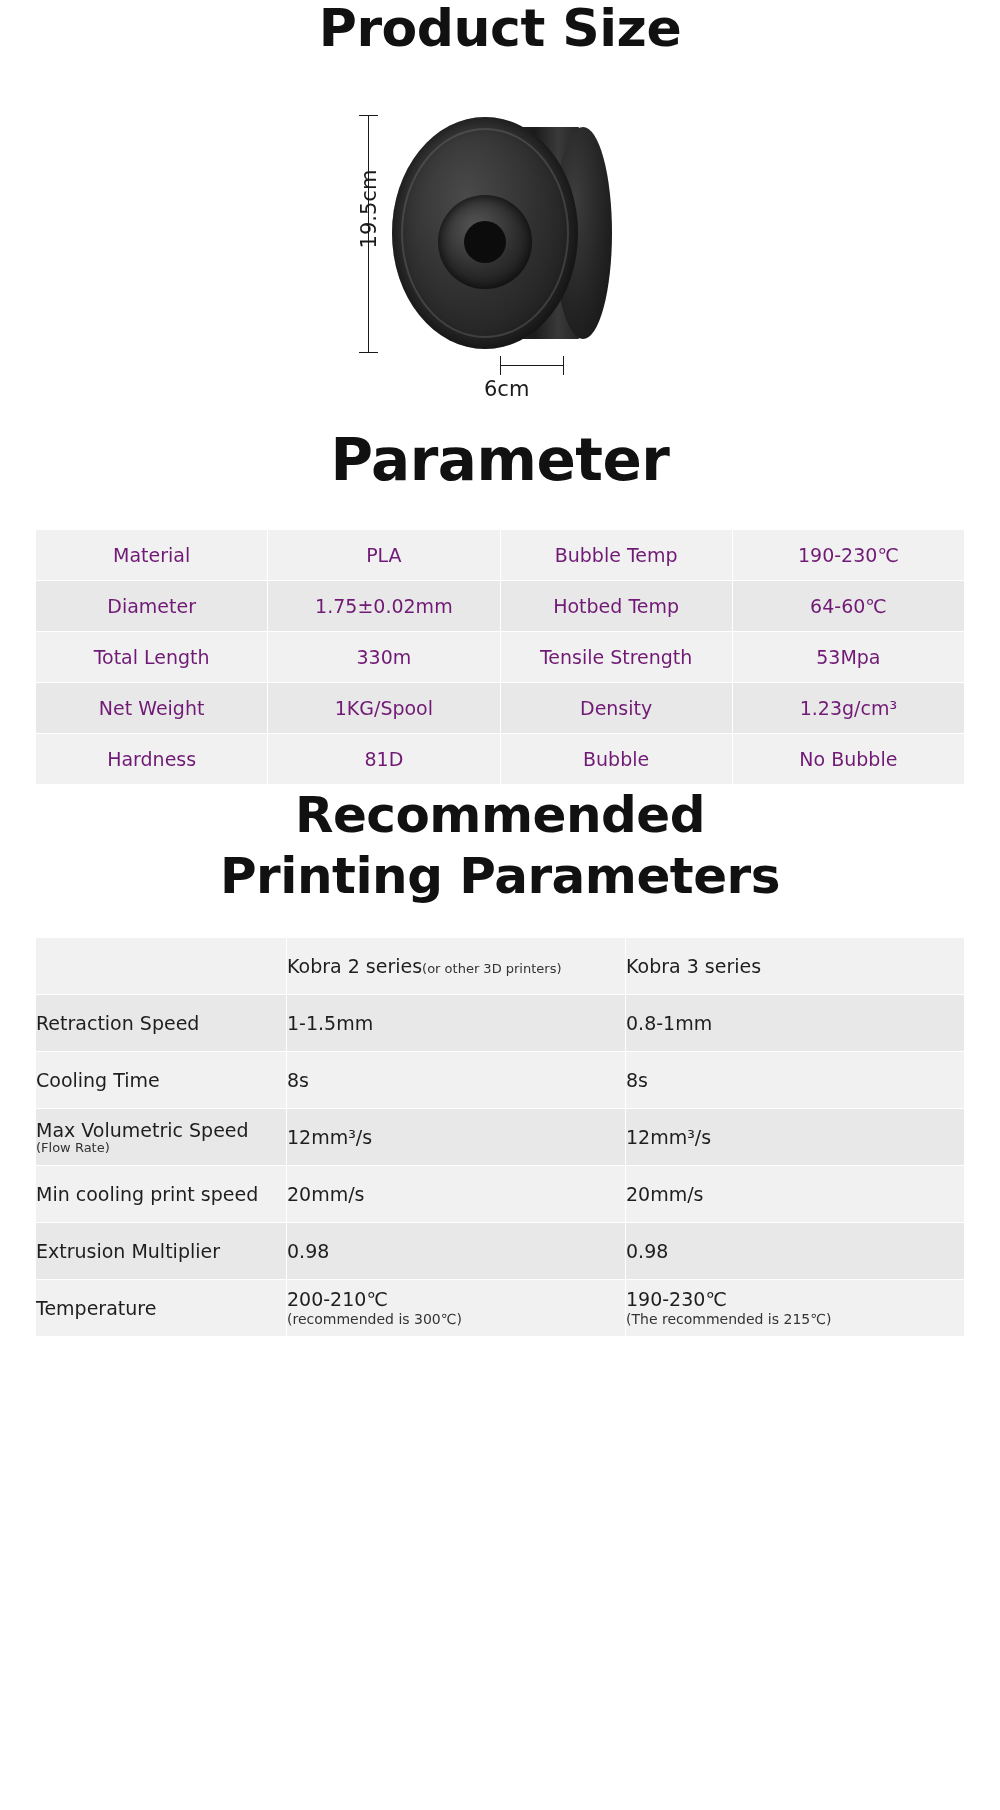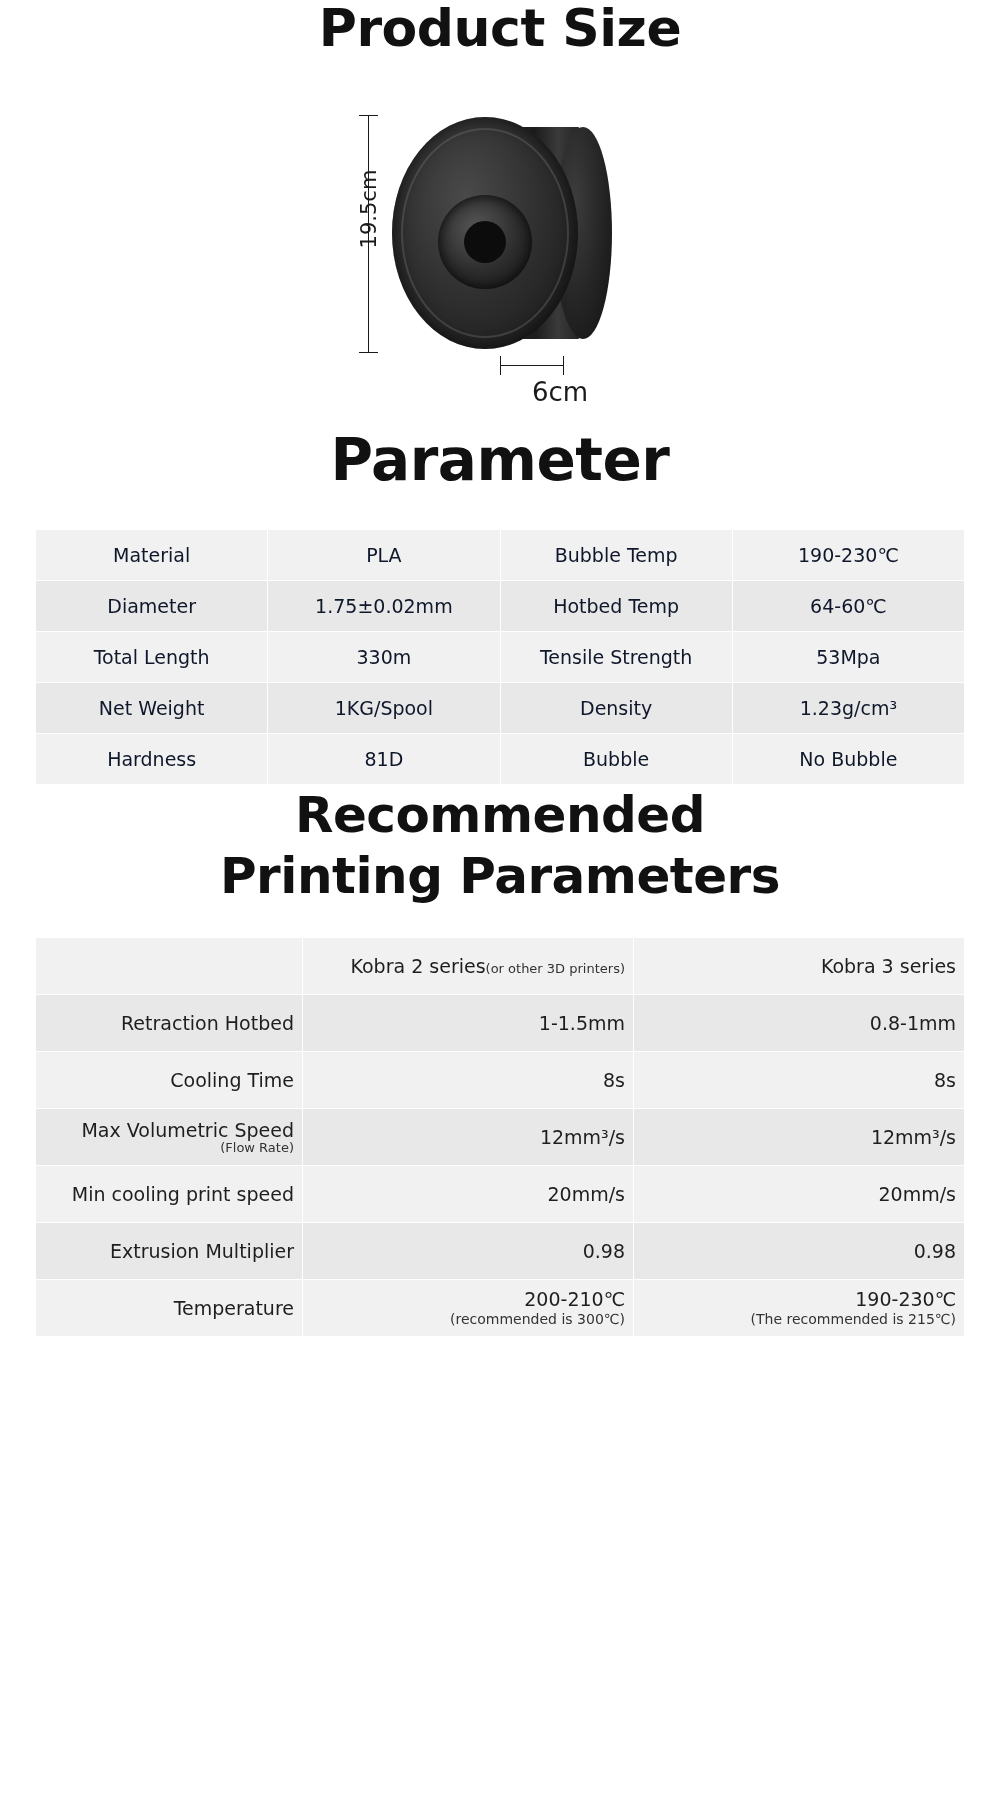--- a/index.html
+++ b/index.html
@@ -169,59 +169,59 @@
     position: absolute;
     top: -9px;
     width: 1px;
     height: 19px;
     background: #1a1a1a;
   }
   .dim-h::before { left: 0; }
   .dim-h::after { right: 0; }
   .dim-h-label {
     position: absolute;
-    left: 532px;
+    left: 484px;
     top: 278px;
-    font-size: 26px;
+    font-size: 21px;
     color: #1a1a1a;
     white-space: nowrap;
   }
 
   
   .param-table {
     width: 930px;
     margin: 36px auto 0 auto;
     border-collapse: collapse;
     table-layout: fixed;
   }
   .param-table td {
     height: 46px;
     text-align: center;
     font-size: 19px;
-    color: #0f172a;
+    color: #701a75;
     border: 1px solid #ffffff;
     padding: 2px 4px;
   }
   .param-table tr:nth-child(odd) td { background: #f1f1f1; }
   .param-table tr:nth-child(even) td { background: #e8e8e8; }
 
   
   .rec-table {
     width: 930px;
     margin: 30px auto 0 auto;
     border-collapse: collapse;
     table-layout: fixed;
   }
   .rec-table td, .rec-table th {
-    text-align: right;
+    text-align: left;
     font-size: 19px;
     font-weight: normal;
     color: #1e1e1e;
     border: 1px solid #ffffff;
-    padding: 6px 8px;
+    padding: 6px 0;
     height: 44px;
   }
   .rec-table tr:nth-child(odd) td, .rec-table tr:nth-child(odd) th { background: #f1f1f1; }
   .rec-table tr:nth-child(even) td, .rec-table tr:nth-child(even) th { background: #e8e8e8; }
   .rec-table .col-label { width: 250px; }
   .small-note {
     font-size: 13px;
     color: #333;
   }
   .sub-note {
@@ -310,21 +310,21 @@
     <tbody>
       <tr>
         <th class="col-label"></th>
         <th>
           <span>Kobra 2 series</span><span class="small-note">(or other 3D printers)</span>
         </th>
         <th>Kobra 3 series</th>
       </tr>
 
       <tr>
-        <td class="col-label">Retraction Hotbed</td>
+        <td class="col-label">Retraction Speed</td>
         <td>1-1.5mm</td>
         <td>0.8-1mm</td>
       </tr>
 
       <tr>
         <td class="col-label">Cooling Time</td>
         <td>8s</td>
         <td>8s</td>
       </tr>
 

